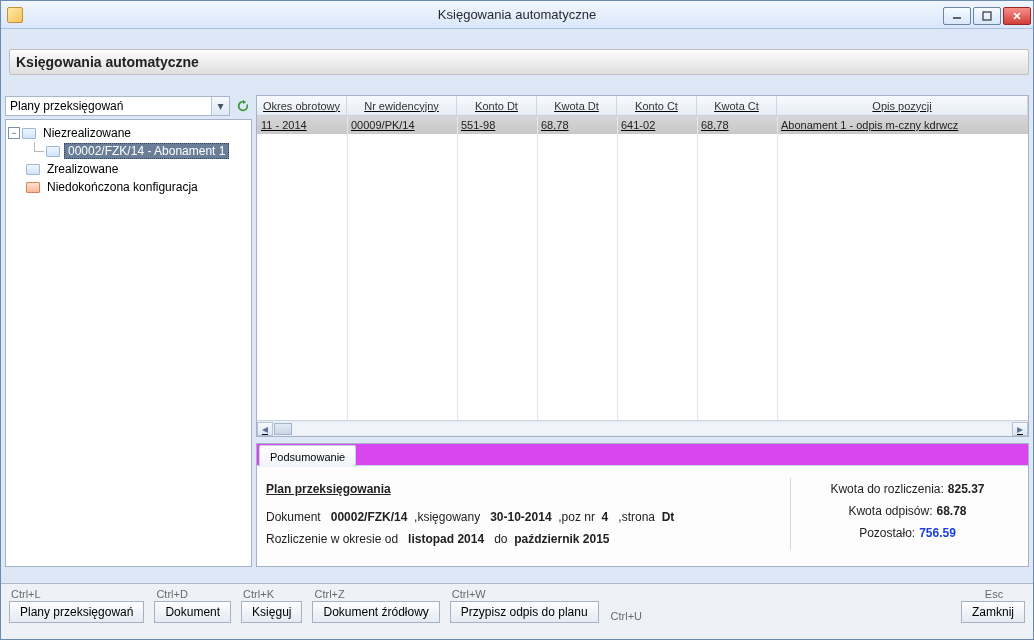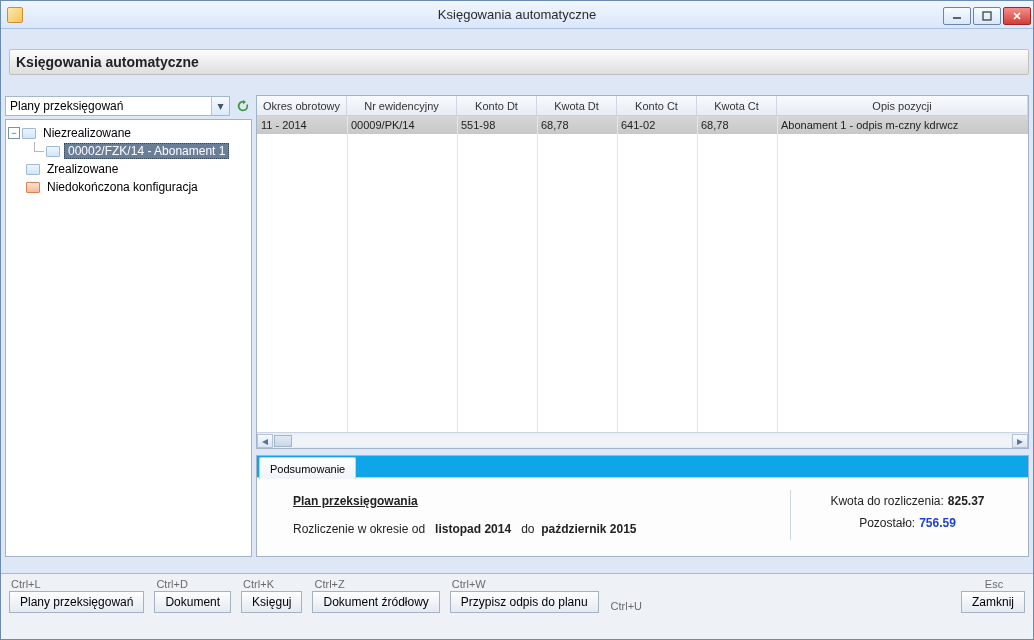--- a/index.html
+++ b/index.html
@@ -33,47 +33,47 @@
   .tree-row .spacer { width:18px; display:inline-block; }
   .tree-row .connector { width:20px; height:18px; position:relative; }
   .tree-row .connector::before { content:""; position:absolute; left:8px; top:0; width:1px; height:100%; background:#b8b8b8; }
   .tree-row .connector::after { content:""; position:absolute; left:8px; top:9px; width:10px; height:1px; background:#b8b8b8; }
   .tree-row.last .connector::before { height:50%; }
   .tree-row .folder { width:14px; height:11px; border:1px solid #a1b7d2; background:linear-gradient(#eef6ff,#d0e4fb); border-radius:1px; margin-right:4px; }
   .tree-row .folder.orange { background:linear-gradient(#ffe2d3,#f9b797); border-color:#d88356; }
   .tree-row .label { padding:0 3px; }
   .tree-row.selected .label { background:#6a7e98; color:#fff; border:1px dotted #32455f; border-radius:0; }
   
-  .grid-wrap { flex:1; display:flex; flex-direction:column; background:#fff; border:1px solid #a2b2c8; min-height:0; }
+  .grid-wrap { flex:1; display:flex; flex-direction:column; background:#fff; border:1px solid #a2b2c8; min-height:0;text-decoration:underline; }
   .grid-header { display:flex; height:20px; background:linear-gradient(#f8fafd,#e7edf5); border-bottom:1px solid #c8d2de; }
   .grid-header .col { border-right:1px solid #cfd7e2; display:flex; align-items:center; justify-content:center; font-size:11px; color:#333; }
   .grid-body { flex:1; overflow:auto; position:relative; }
   .grid-body .row { display:flex; height:18px; align-items:center; }
   .grid-body .row.sel { background:linear-gradient(#d6d6d6,#c8c8c8); }
   .grid-body .cell { font-size:11px; padding:0 4px; color:#222; overflow:hidden; white-space:nowrap; }
   .grid-body .cell.right { text-align:left; }
   .col-lines { position:absolute; top:0; left:0; right:0; bottom:0; pointer-events:none; }
   .col-lines div { position:absolute; top:0; bottom:0; width:1px; background:#e0e6ee; }
   .grid-scroll { height:16px; background:#e9eef5; border-top:1px solid #cbd4e0; display:flex; align-items:center; }
   .grid-scroll .arrow { width:16px; height:14px; border:1px solid #b8c3d1; background:linear-gradient(#f7faff,#dbe5f2); display:flex; align-items:center; justify-content:center; color:#5e7391; }
   .grid-scroll .track { flex:1; height:12px; background:#f0f3f7; margin:0 1px; position:relative; }
   .grid-scroll .thumb { position:absolute; left:0; top:0; width:18px; height:100%; background:linear-gradient(#e1e9f4,#c9d6e8); border:1px solid #a4b4ca; }
   
   .tab-panel { margin-top:6px; border:1px solid #a2b2c8; background:#fdfdfd; }
-  .tab-strip { height:22px; display:flex; background:#0ea5e9; border-bottom:1px solid #c8d2de; }
+  .tab-strip { height:22px; display:flex; background:#d946ef; border-bottom:1px solid #c8d2de; }
   .tab { height:22px; padding:0 10px; display:flex; align-items:center; border:1px solid #c8d2de; border-bottom:none; background:linear-gradient(#ffffff,#f0f3f8); margin:1px 0 -1px 2px; font-size:11px; border-radius:2px 2px 0 0; }
-  .summary-body { display:flex; padding:12px 18px 16px 36px; }
+  .summary-body { display:flex; padding:12px 18px 16px 9px; }
   .summary-left { flex:1; line-height:22px; color:#222; }
   .summary-left .plan { font-weight:bold; text-decoration:underline; margin-bottom:6px; }
   .summary-right { width:220px; border-left:1px solid #cdd6e1; padding-left:14px; line-height:22px; text-align:right; color:#222; }
   .summary-right .row2 { display:flex; justify-content:center; gap:4px; }
   .blue-bold { color:#1a3fe0; font-weight:bold; }
   .bold { font-weight:bold; }
   
-  .footer { border-top:1px solid #aeb9c7; background:#eef2f7; padding:4px 8px 26px 8px; display:flex; align-items:flex-end; gap:10px; }
+  .footer { border-top:1px solid #aeb9c7; background:#eef2f7; padding:4px 8px 16px 8px; display:flex; align-items:flex-end; gap:10px; }
   .fbtn-grp { display:flex; flex-direction:column; align-items:flex-start; }
   .shortcut { font-size:11px; color:#6a6a6a; margin-bottom:1px; padding-left:2px; }
   .btn { height:22px; padding:0 10px; border:1px solid #a6b1c1; background:linear-gradient(#fdfeff,#e4eaf2); font-size:12px; font-family:inherit; cursor:pointer; }
   .spacer-grow { flex:1; }
 </style>
 </head>
 <body>
 
 <div class="window">
 
@@ -182,32 +182,46 @@
       </div>
 
       <div class="tab-panel">
         <div class="tab-strip">
           <div class="tab">Podsumowanie</div>
         </div>
         <div class="summary-body">
           <div class="summary-left">
             <div class="plan">Plan przeksięgowania</div>
             <div>
+              <span>Dokument</span>&nbsp;&nbsp;
+              <span class="bold">00002/FZK/14</span>
+              &nbsp;<span>,księgowany</span>&nbsp;&nbsp;
+              <span class="bold">30-10-2014</span>
+              &nbsp;<span>,poz nr</span>&nbsp;
+              <span class="bold">4</span>
+              &nbsp;&nbsp;<span>,strona</span>&nbsp;
+              <span class="bold">Dt</span>
+            </div>
+            <div>
               <span>Rozliczenie w okresie od</span>&nbsp;&nbsp;
               <span class="bold">listopad  2014</span>
               &nbsp;&nbsp;<span>do</span>&nbsp;
               <span class="bold">październik  2015</span>
             </div>
           </div>
           <div class="summary-right">
             <div class="row2">
               <span>Kwota do rozliczenia:</span>
               <span class="bold">825.37</span>
             </div>
             <div class="row2">
+              <span>Kwota odpisów:</span>
+              <span class="bold">68.78</span>
+            </div>
+            <div class="row2">
               <span>Pozostało:</span>
               <span class="blue-bold">756.59</span>
             </div>
           </div>
         </div>
       </div>
     </div>
   </div>
 
   <div class="footer">

